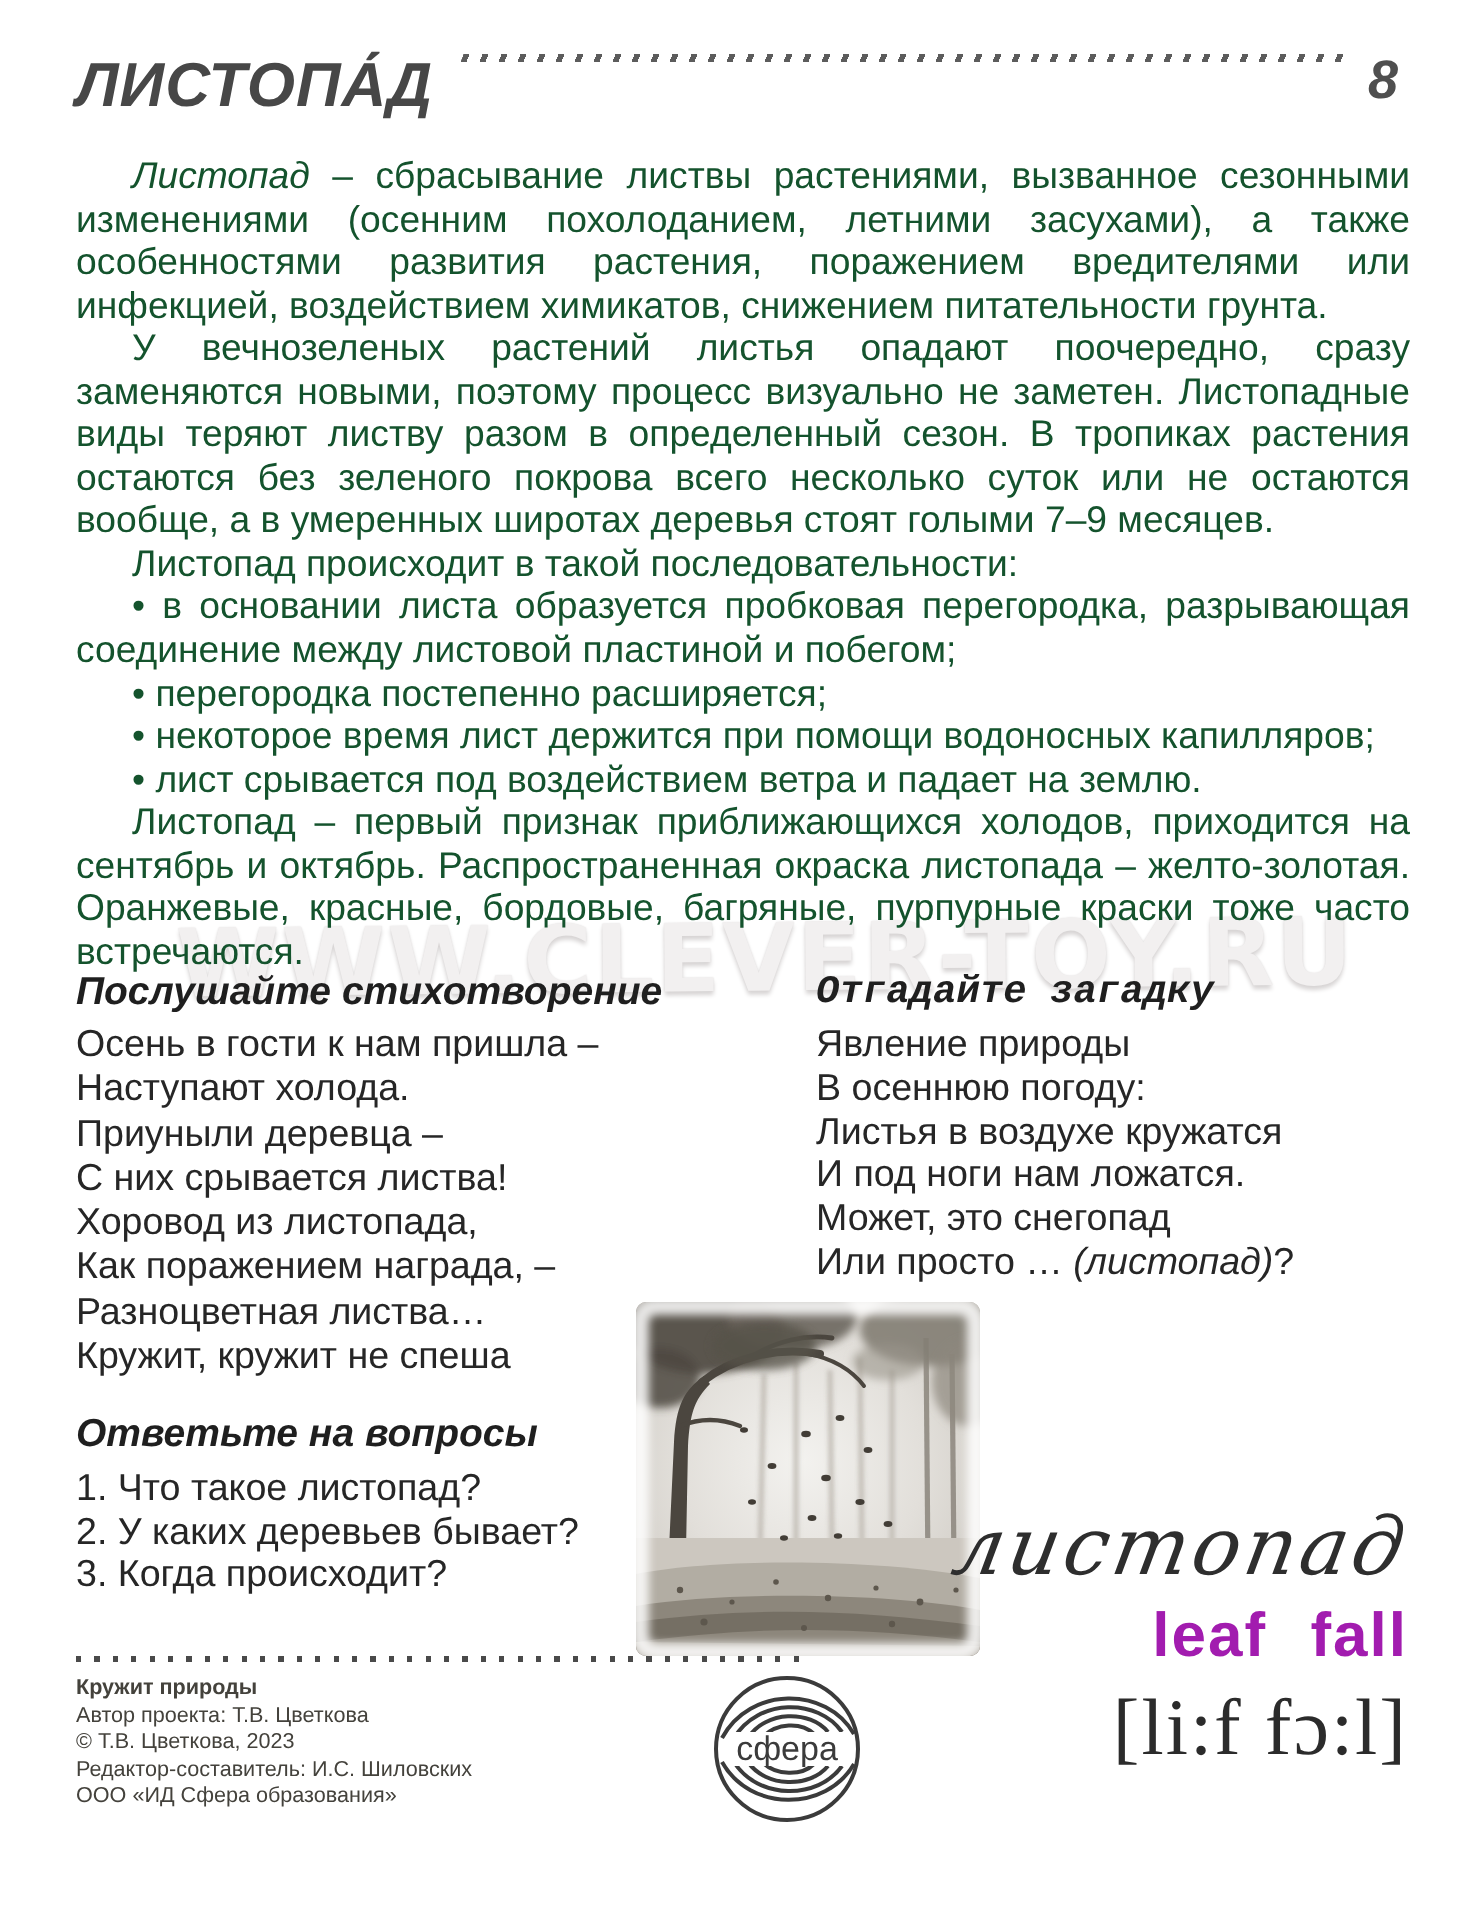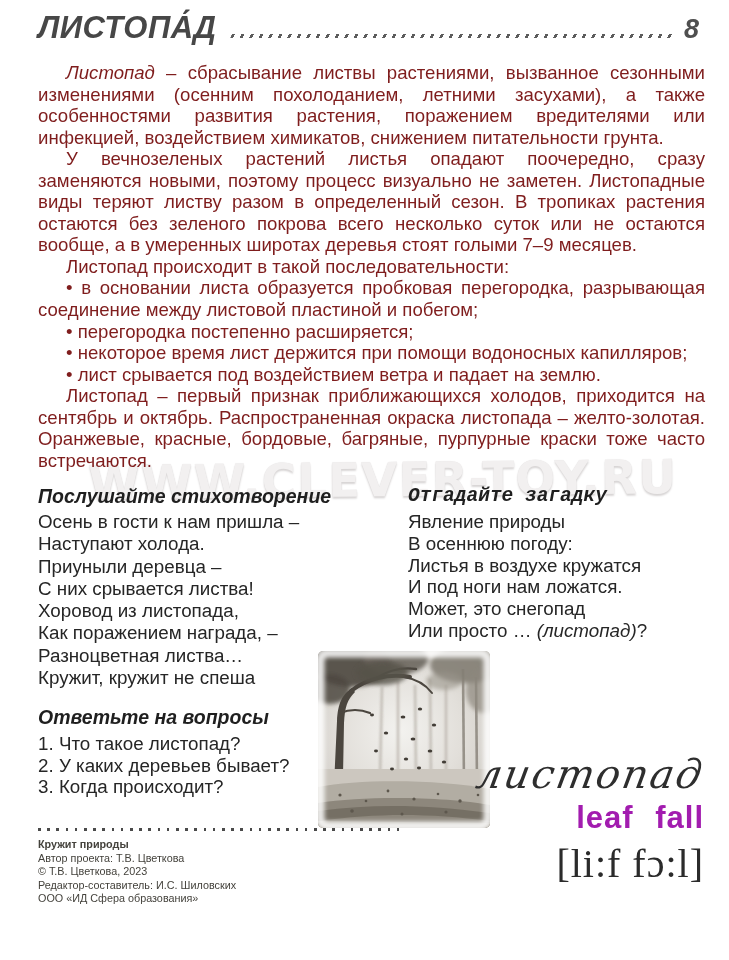--- a/index.html
+++ b/index.html
@@ -18,42 +18,42 @@
     font-weight:bold;font-size:47px;letter-spacing:1px;
     color:#f2f0f0;
     text-shadow:0 2px 2px #d7d4d4, 0 0 1px #e2e0e0;
     transform:rotate(-0.6deg);
     white-space:nowrap;
     user-select:none;
   }
   .content{position:relative;z-index:1;}
   
   .header{
-    display:flex;align-items:flex-end;
-    padding:12px 30px 0 38px;
+    display:flex;align-items:flex-start;
+    padding:27px 30px 0 38px;
   }
   .title{
     font-size:31px;font-weight:bold;font-style:italic;
     color:#474747;letter-spacing:0.5px;line-height:1;
     white-space:nowrap;
   }
   .leader{
     flex:1;height:4px;margin:0 10px 5px 14px;
     background-image:repeating-linear-gradient(90deg,#5c5c5c 0 3px,transparent 3px 9.5px);
     transform:skewX(-20deg);
   }
   .page-num{
     font-size:27px;font-weight:bold;font-style:italic;
     color:#4f4f4f;line-height:1;margin-bottom:0px;
   }
   
   .intro{
     margin:19px 24px 0 38px;
     font-size:18.6px;line-height:21.55px;
-    text-align:justify;color:#7f1d1d;
+    text-align:justify;color:#14532d;
   }
   .intro p{margin:0;text-indent:28px;}
   .lead-italic{font-style:italic;}
   .bullet-item::before{content:"\2022\00a0";}
   
   .abs{position:absolute;}
   .col-heading{
     font-size:19.5px;font-weight:bold;font-style:italic;color:#1f1f1f;
     white-space:nowrap;
   }
@@ -239,20 +239,37 @@
     <div class="foot-dots"></div>
 
     <div class="credits">
       <div class="series">Кружит природы</div>
       <div>Автор проекта: Т.В. Цветкова</div>
       <div>© Т.В. Цветкова, 2023</div>
       <div>Редактор-составитель: И.С. Шиловских</div>
       <div>ООО «ИД Сфера образования»</div>
     </div>
 
+    <div class="logo">
+      <svg width="77" height="77" viewBox="0 0 77 77" xmlns="http://www.w3.org/2000/svg">
+        <g stroke="#3b3b3b" stroke-width="2" fill="none">
+          <circle cx="38.5" cy="38.5" r="35.5"></circle>
+          <path d="M6,33 C20,7 58,7 72,31"></path>
+          <path d="M12,33 C24,13 54,13 66,30"></path>
+          <path d="M19,33 C28,19 50,19 59,30"></path>
+          <path d="M26,33 C33,25 46,25 52,31"></path>
+          <path d="M6,45 C20,70 58,70 72,46"></path>
+          <path d="M12,45 C24,64 54,64 66,47"></path>
+          <path d="M19,45 C28,58 50,58 59,47"></path>
+          <path d="M26,45 C33,52 46,52 52,46"></path>
+        </g>
+        <rect x="9" y="30" width="59" height="17" fill="#ffffff"></rect>
+        <text x="38.5" y="44" text-anchor="middle" font-family="Liberation Sans, sans-serif" font-size="17" fill="#3b3b3b">сфера</text>
+      </svg>
+    </div>
 
     <div class="vocab">
       <div class="vocab-script">листопад</div>
       <div class="vocab-en">leaf fall</div>
       <div class="vocab-tr">[li:f fɔ:l]</div>
     </div>
   </div>
 </div>
 
 </body></html>

